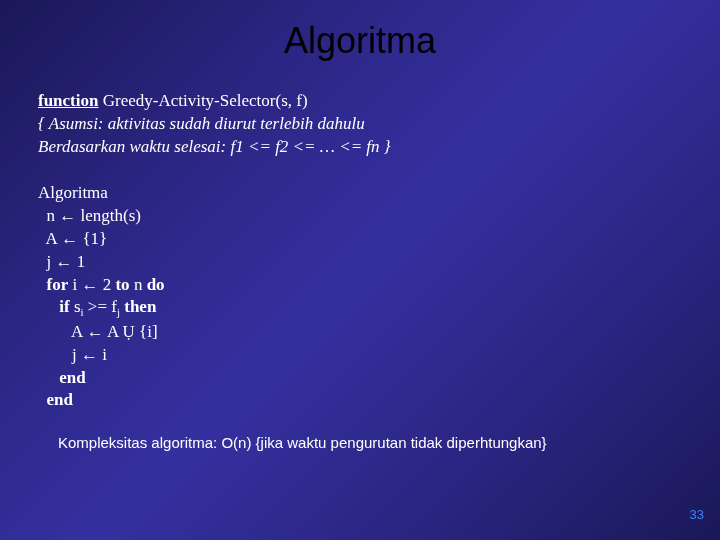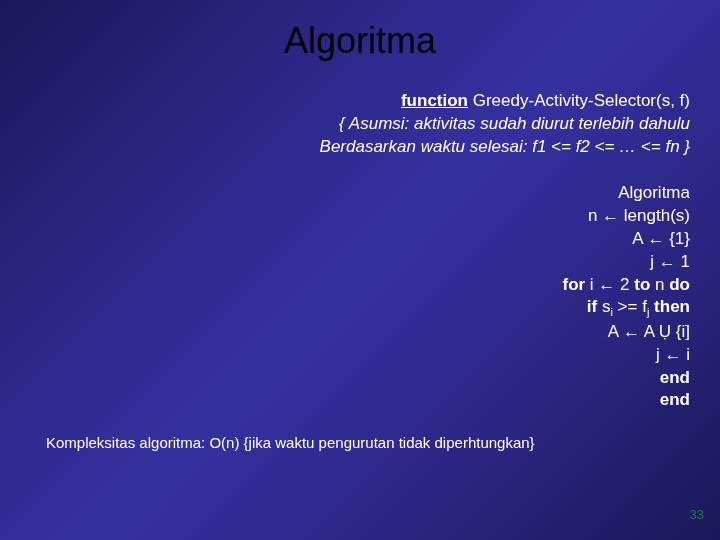--- a/index.html
+++ b/index.html
@@ -20,43 +20,42 @@
   .title {
     color: #000000;
     font-size: 36px;
     font-weight: normal;
     text-align: center;
     margin-bottom: 28px;
     font-family: Arial, sans-serif;
   }
   .code {
     color: #ffffff;
-    font-family: Liberation Sans, sans-serif;
+    font-family: Liberation Serif, serif;
     font-size: 17px;
     line-height: 1.35;
     white-space: pre;
     margin-left: 8px;
-    text-align: right;
   }
   .underline { text-decoration: underline; }
   .bold { font-weight: bold; }
   .italic { font-style: italic; }
   .sub { font-size: 11px; vertical-align: sub; }
   .footer {
     color: #ffffff;
     font-family: Arial, sans-serif;
     font-size: 15px;
     margin-top: 22px;
-    margin-left: 16px;
+    margin-left: 28px;
   }
   .pagenum {
     position: absolute;
     bottom: 18px;
     right: 16px;
-    color: #15803d;
+    color: #3b82f6;
     font-size: 13px;
     font-family: Arial, sans-serif;
   }
 </style>
 </head>
 <body>
 
 <div class="slide">
   <h1 class="title">Algoritma</h1>
 

